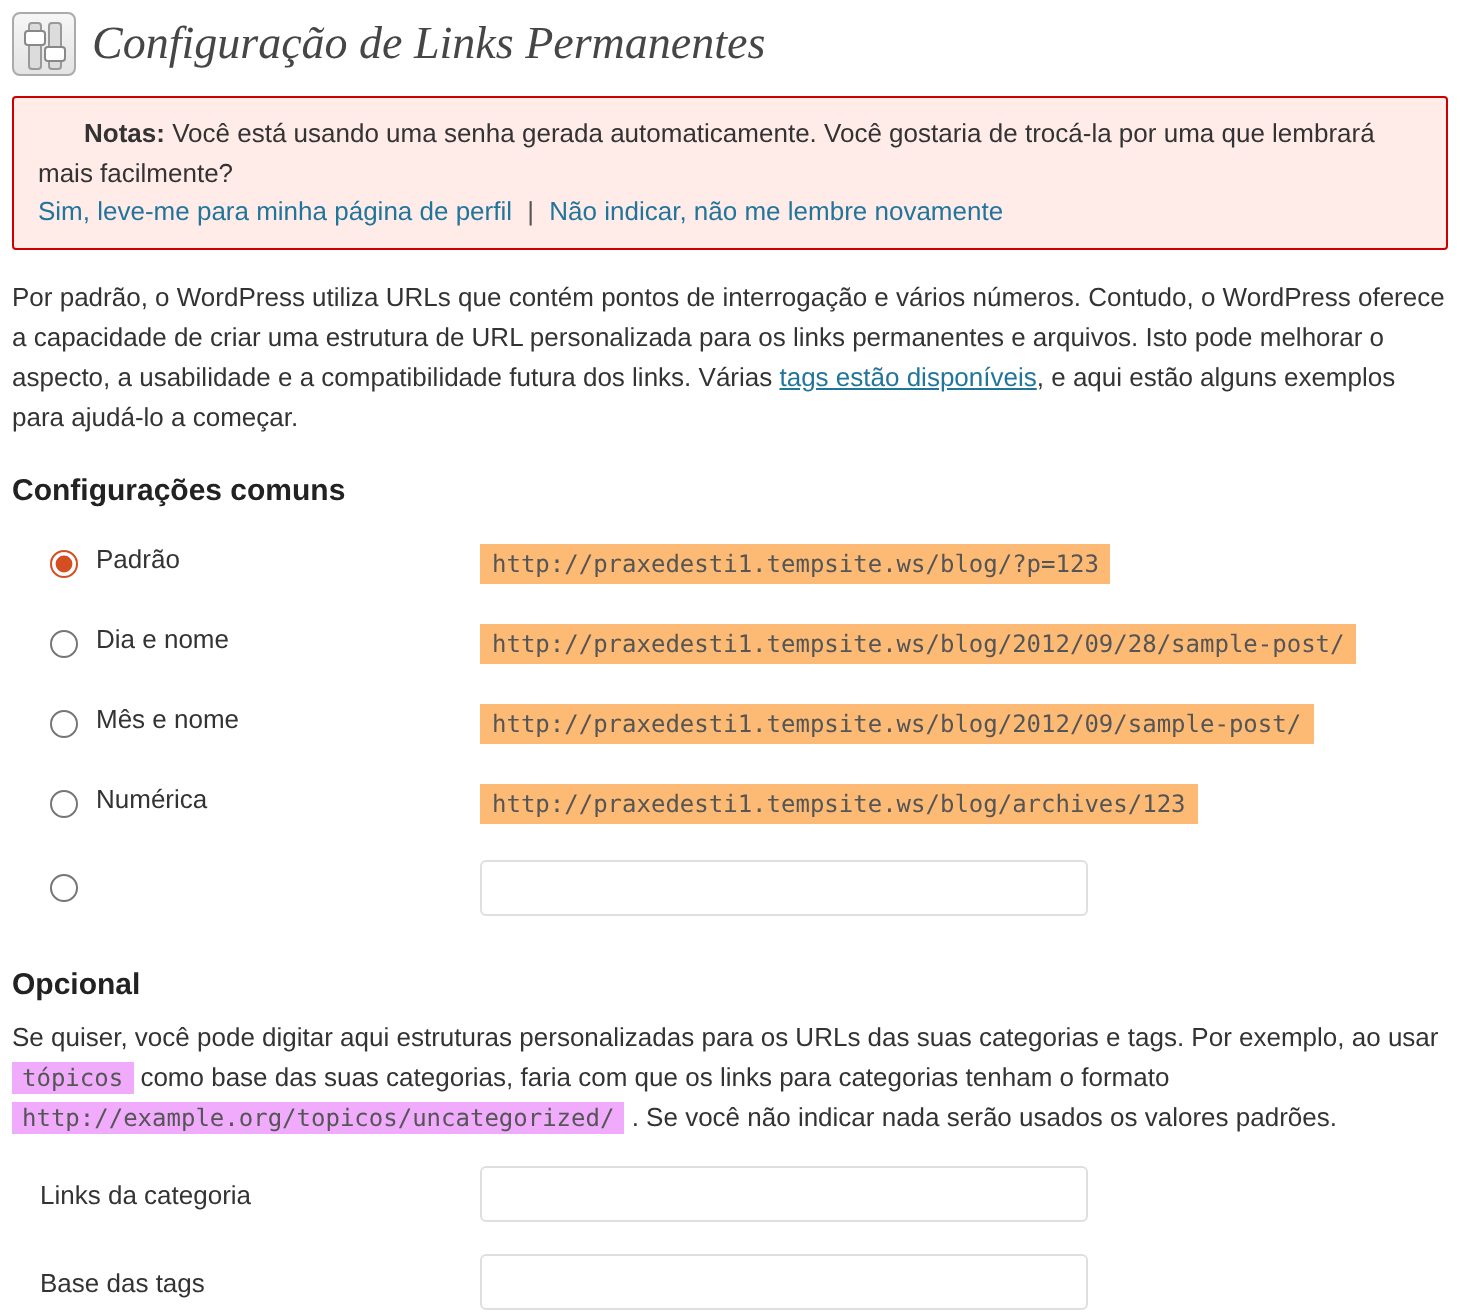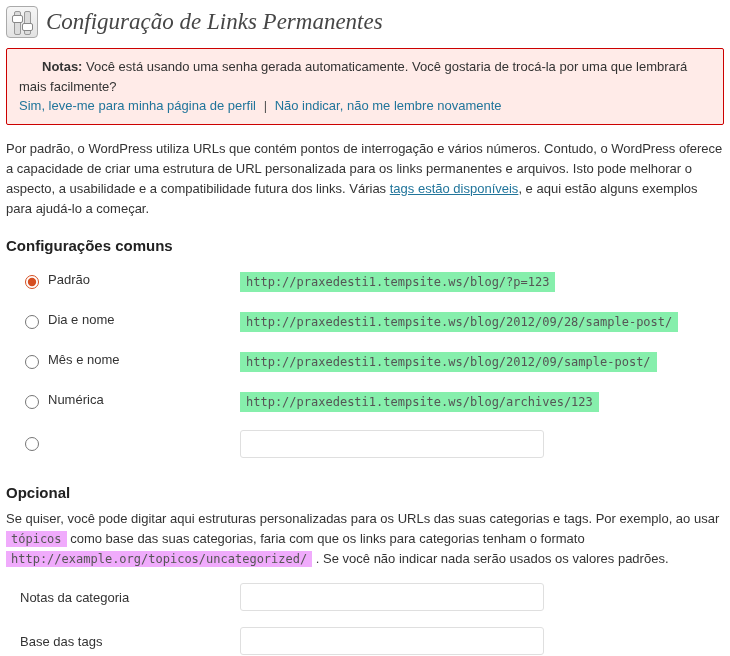--- a/index.html
+++ b/index.html
@@ -116,21 +116,21 @@
   }
   input[type=radio] {
     accent-color: #d54e21;
     width: 14px;
     height: 14px;
     cursor: pointer;
   }
   code.example {
     font-family: Consolas, Menlo, monospace;
     font-size: 12px;
-    background: #86efac;
+    background: #fdba74;
     color: #555;
     padding: 3px 6px;
     display: inline-block;
   }
   input.text-input {
     width: 290px;
     height: 22px;
     border: 1px solid #dfdfdf;
     border-radius: 3px;
     padding: 2px 6px;
@@ -220,21 +220,21 @@
 
   <h3 class="section">Opcional</h3>
 
   <p class="opt-desc">
     <span>Se quiser, você pode digitar aqui estruturas personalizadas para os URLs das suas categorias e tags. Por exemplo, ao usar </span><code class="inline-code">tópicos</code><span> como base das suas categorias, faria com que os links para categorias tenham o formato </span><code class="inline-code">http://example.org/topicos/uncategorized/</code><span> . Se você não indicar nada serão usados os valores padrões.</span>
   </p>
 
   <table class="form-table">
     <tbody>
         <tr>
-      <th>Notas da categoria</th>
+      <th>Links da categoria</th>
       <td>
         <input type="text" class="text-input" value="" style="">
       </td>
     </tr>
     <tr>
       <th>Base das tags</th>
       <td>
         <input type="text" class="text-input" value="" style="">
       </td>
     </tr>

